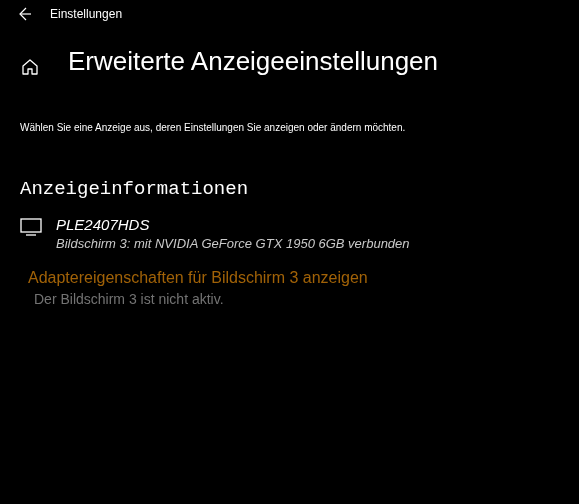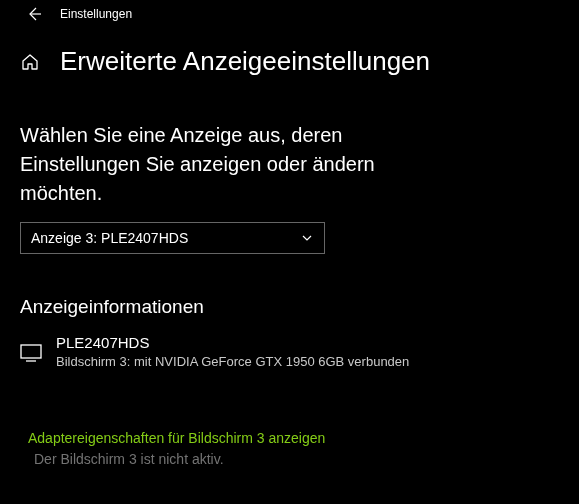--- a/index.html
+++ b/index.html
@@ -7,52 +7,52 @@
     background: #000;
     color: #fff;
     font-family: "Segoe UI", Arial, sans-serif;
     width: 579px;
     height: 504px;
     overflow: hidden;
   }
   .topbar {
     display: flex;
     align-items: center;
-    padding: 6px 10px 6px 26px;
+    padding: 6px 10px 6px 16px;
     gap: 18px;
   }
   .back-icon svg { display: block; }
   .settings-label {
     font-size: 12px;
     color: #fff;
   }
   .title-row {
     display: flex;
-    align-items: center;
-    gap: 20px;
+    align-items: flex-end;
+    gap: 28px;
     padding: 18px 20px 8px 20px;
   }
   .home-icon svg { display: block; }
   .page-title {
     font-size: 26px;
     font-weight: 400;
   }
   .section {
     padding: 36px 20px 0 20px;
   }
   .section-heading {
     font-size: 19px;
     font-weight: 400;
     margin-bottom: 16px;
   }
   .section-heading.mt {
     margin-top: 20px;
   }
   .description {
-    font-size: 20px;
+    font-size: 10px;
     color: #fff;
     line-height: 1.45;
     margin-bottom: 14px;
     max-width: 430px;
   }
   .dropdown {
     border: 1px solid #666;
     background: #000;
     width: 305px;
     height: 32px;
@@ -62,41 +62,41 @@
     padding: 0 10px;
     cursor: pointer;
   }
   .dropdown-value {
     font-size: 14px;
     color: #fff;
   }
   .chevron svg { display: block; }
   .info-block {
     display: flex;
-    align-items: center;
+    align-items: flex-start;
     gap: 14px;
     margin-bottom: 18px;
+    font-style: italic;
   }
   .monitor-icon { margin-top: 2px; }
   .monitor-icon svg { display: block; }
   .info-text .name {
     font-size: 15px;
     margin-bottom: 3px;
   }
   .info-text .detail {
     font-size: 13px;
     color: #c9c9c9;
   }
   .link {
-    color: #84cc16;
-    font-size: 14px;
+    color: #a16207;
+    font-size: 16px;
     cursor: pointer;
     display: inline-block;
     margin-left: 8px;
-    margin-top: 43px;
   }
   .status {
     font-size: 14px;
     color: #737373;
     margin-top: 4px;
     margin-left: 14px;
   }
 </style>
 </head>
 <body>
@@ -115,30 +115,22 @@
   <span class="home-icon">
     <svg width="20" height="20" viewBox="0 0 20 20">
       <path d="M3 9 L10 3 L17 9 L17 17 L12 17 L12 12 L8 12 L8 17 L3 17 Z" stroke="#fff" stroke-width="1.3" fill="none" stroke-linejoin="round"></path>
     </svg>
   </span>
   <h1 class="page-title">Erweiterte Anzeigeeinstellungen</h1>
 </div>
 
 <div class="section">
   <p class="description">Wählen Sie eine Anzeige aus, deren Einstellungen Sie anzeigen oder ändern möchten.</p>
-  <div class="dropdown">
-    <span class="dropdown-value">Anzeige 3: PLE2407HDS</span>
-    <span class="chevron">
-      <svg width="14" height="14" viewBox="0 0 14 14">
-        <path d="M3 5 L7 9 L11 5" stroke="#fff" stroke-width="1.2" fill="none"></path>
-      </svg>
-    </span>
-  </div>
 
-  <h2 class="section-heading mt" style="margin-top:42px;">Anzeigeinformationen</h2>
+  <h2 class="section-heading mt" style="margin-top:42px;font-family:Liberation Mono, monospace;">Anzeigeinformationen</h2>
 
   <div class="info-block">
     <span class="monitor-icon">
       <svg width="22" height="18" viewBox="0 0 22 18">
         <rect x="1" y="1" width="20" height="13" stroke="#fff" stroke-width="1.3" fill="none"></rect>
         <line x1="6" y1="17" x2="16" y2="17" stroke="#fff" stroke-width="1.3"></line>
       </svg>
     </span>
     <div class="info-text">
       <div class="name">PLE2407HDS</div>

